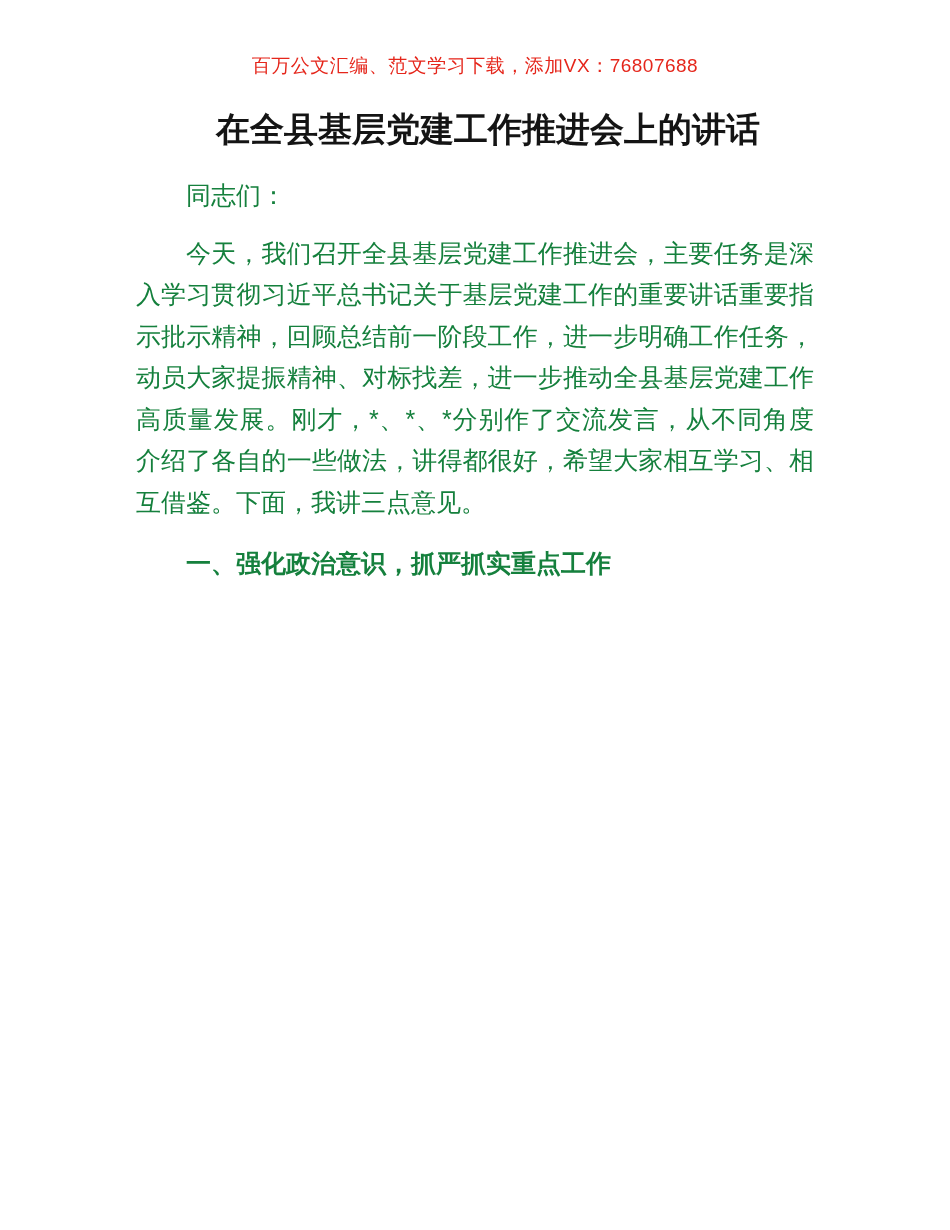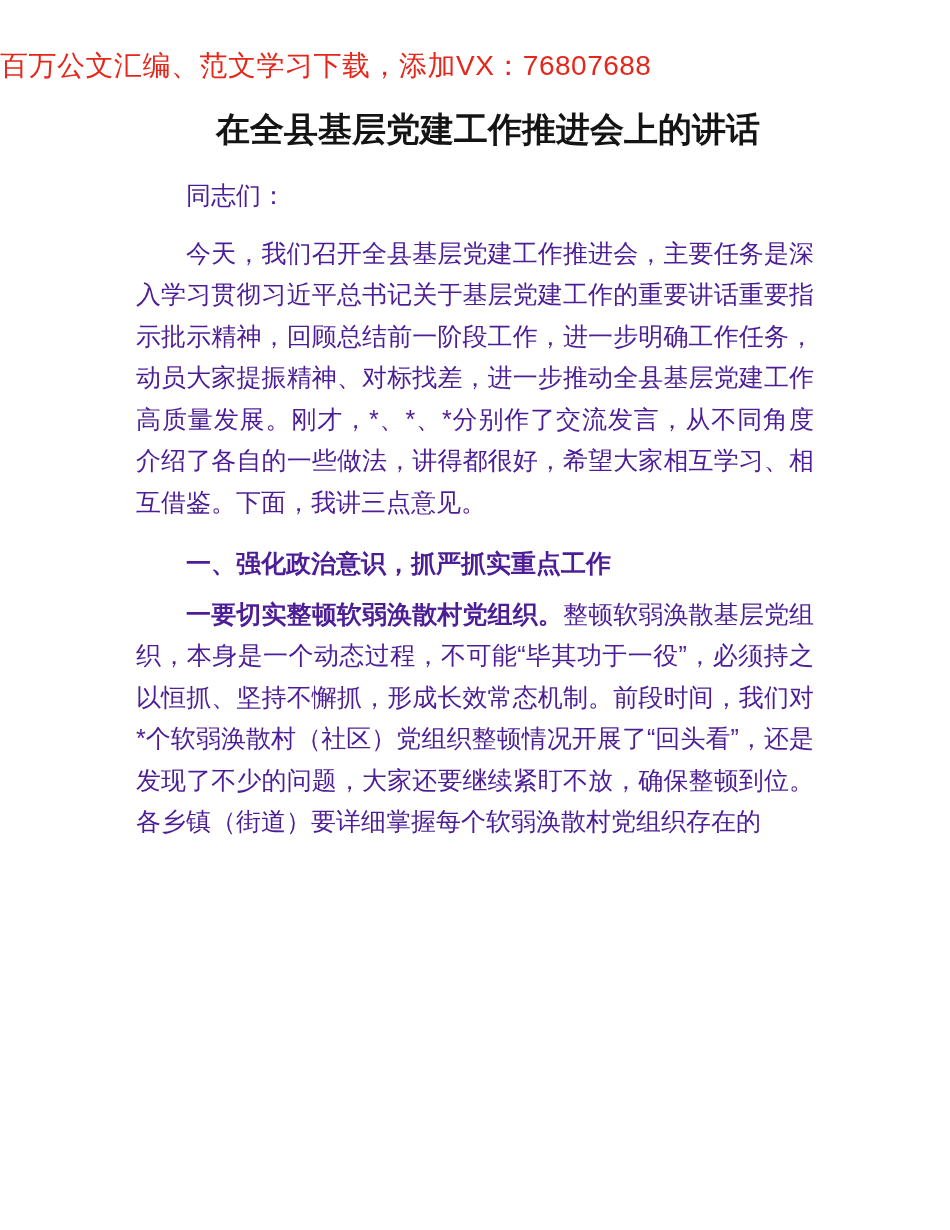--- a/index.html
+++ b/index.html
@@ -14,22 +14,22 @@
   }
   .page {
     position: relative;
     width: 950px;
     height: 1230px;
     background: #ffffff;
     overflow: hidden;
   }
   .watermark {
     padding-top: 51px;
-    text-align: left;
-    font-size: 28px;
+    text-align: center;
+    font-size: 19px;
     line-height: 30px;
     letter-spacing: 0.5px;
   }
   .doc-title {
     margin: 26px 0 0 0;
     text-align: center;
     font-size: 34px;
     line-height: 44px;
     font-weight: bold;
     padding-left: 26px;
@@ -57,25 +57,24 @@
 </style>
 </head>
 <body style="background: rgb(255, 255, 255);">
 
 <div class="page">
 
   <div class="watermark" style="color: rgb(229, 38, 27);">百万公文汇编、范文学习下载，添加VX：76807688</div>
 
   <h1 class="doc-title" style="color: rgb(20, 20, 20);">在全县基层党建工作推进会上的讲话</h1>
 
-  <div class="doc-body" style="color: #4c1d95;">
+  <div class="doc-body" style="color: #15803d;">
 
     <p class="para">同志们：</p>
 
     <p class="para">今天，我们召开全县基层党建工作推进会，主要任务是深入学习贯彻习近平总书记关于基层党建工作的重要讲话重要指示批示精神，回顾总结前一阶段工作，进一步明确工作任务，动员大家提振精神、对标找差，进一步推动全县基层党建工作高质量发展。刚才，*、*、*分别作了交流发言，从不同角度介绍了各自的一些做法，讲得都很好，希望大家相互学习、相互借鉴。下面，我讲三点意见。</p>
 
     <h2 class="heading">一、强化政治意识，抓严抓实重点工作</h2>
 
 
-    <p class="para"><span class="lead-bold">一要切实整顿软弱涣散村党组织。</span><span>整顿软弱涣散基层党组织，本身是一个动态过程，不可能“毕其功于一役”，必须持之以恒抓、坚持不懈抓，形成长效常态机制。前段时间，我们对*个软弱涣散村（社区）党组织整顿情况开展了“回头看”，还是发现了不少的问题，大家还要继续紧盯不放，确保整顿到位。各乡镇（街道）要详细掌握每个软弱涣散村党组织存在的</span></p>
 
   </div>
 </div>
 
 </body></html>

